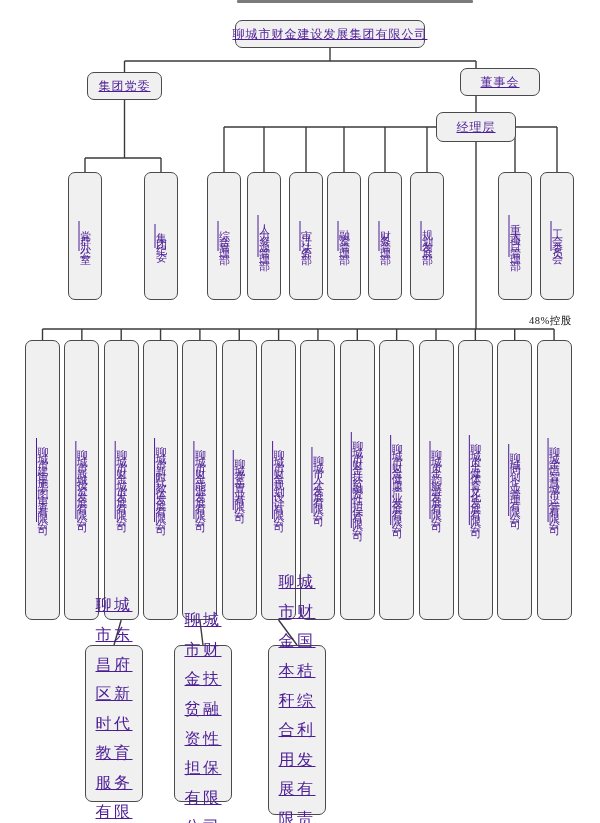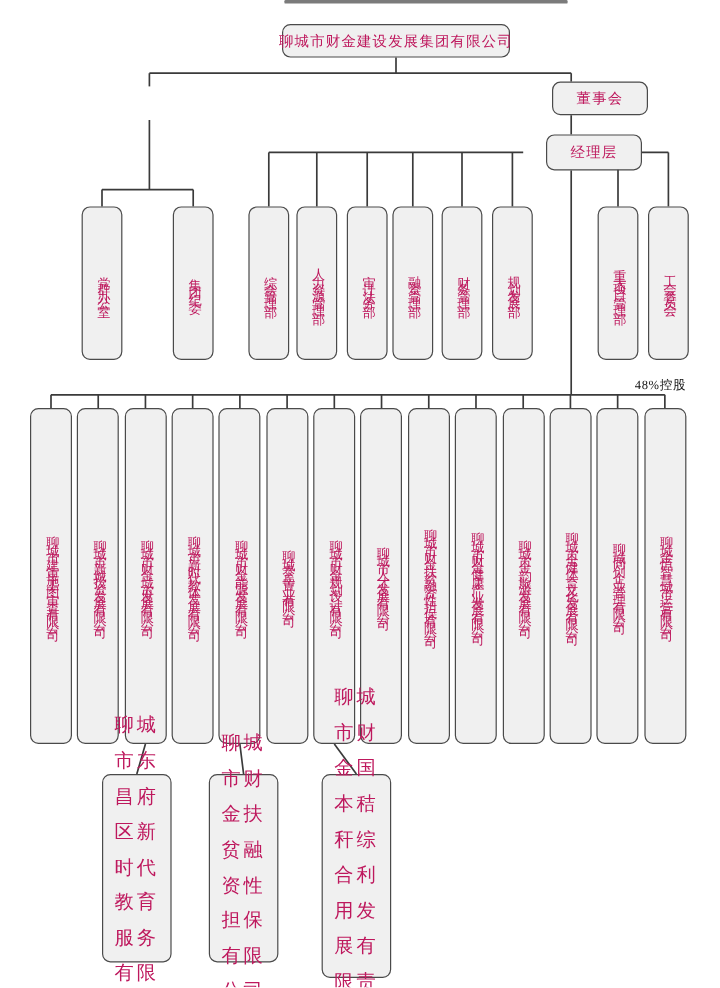--- a/index.html
+++ b/index.html
@@ -12,21 +12,22 @@
   }
   .node{
     position:absolute;
     box-sizing:border-box;
     background:#f0f0f0;
     border:1.4px solid #4a4a4a;
     border-radius:7px;
     display:flex;
     align-items:center;
     justify-content:center;
-    color:#be185d;
+    color:#4c1d95;
+    text-decoration:underline;
   }
   .hlabel{font-size:12px;letter-spacing:1px;white-space:nowrap;}
   .vtext{
     writing-mode:vertical-rl;
     text-orientation:upright;
     font-size:11px;
     letter-spacing:6px;
     line-height:1;
   }
   .wrapinner{
@@ -101,22 +102,23 @@
     <line x1="514.7" y1="329" x2="514.7" y2="340"></line>
     <line x1="554.05" y1="329" x2="554.05" y2="340"></line>
 
     <line x1="121.2" y1="620" x2="114" y2="645"></line>
     <line x1="199.9" y1="620" x2="203" y2="645"></line>
     <line x1="278.6" y1="620" x2="297" y2="645"></line>
   </svg>
 
   <div class="node hlabel" style="left:235px;top:20px;width:190px;height:28px;">聊城市财金建设发展集团有限公司</div>
 
+  <div class="node hlabel" style="left:87px;top:72px;width:75px;height:28px;">集团党委</div>
   <div class="node hlabel" style="left:460px;top:68px;width:80px;height:28px;">董事会</div>
-  <div class="node hlabel" style="left:436px;top:112px;width:80px;height:30px;margin-left:19px;">经理层</div>
+  <div class="node hlabel" style="left:436px;top:112px;width:80px;height:30px;">经理层</div>
 
   <div class="node" style="left:68px;top:172px;width:34px;height:128px;">
     <span class="vtext">党群办公室</span>
   </div>
   <div class="node" style="left:144px;top:172px;width:34px;height:128px;">
     <span class="vtext">集团纪委</span>
   </div>
 
   <div class="node" style="left:207px;top:172px;width:34px;height:128px;">
     <span class="vtext">综合管理部</span>

